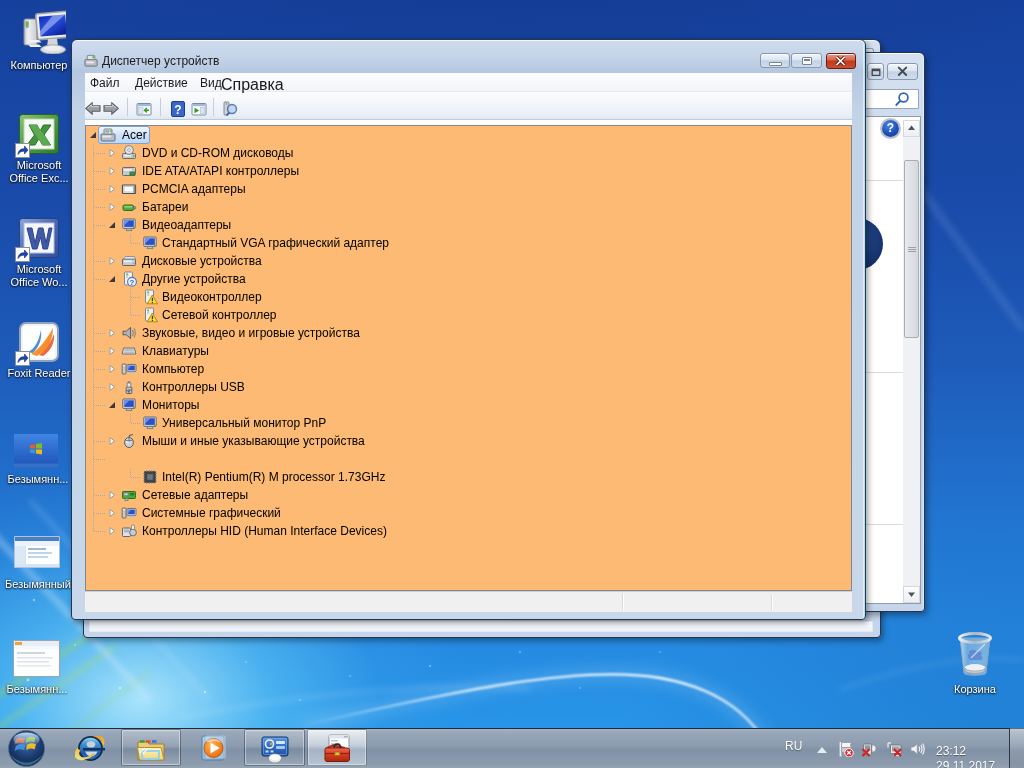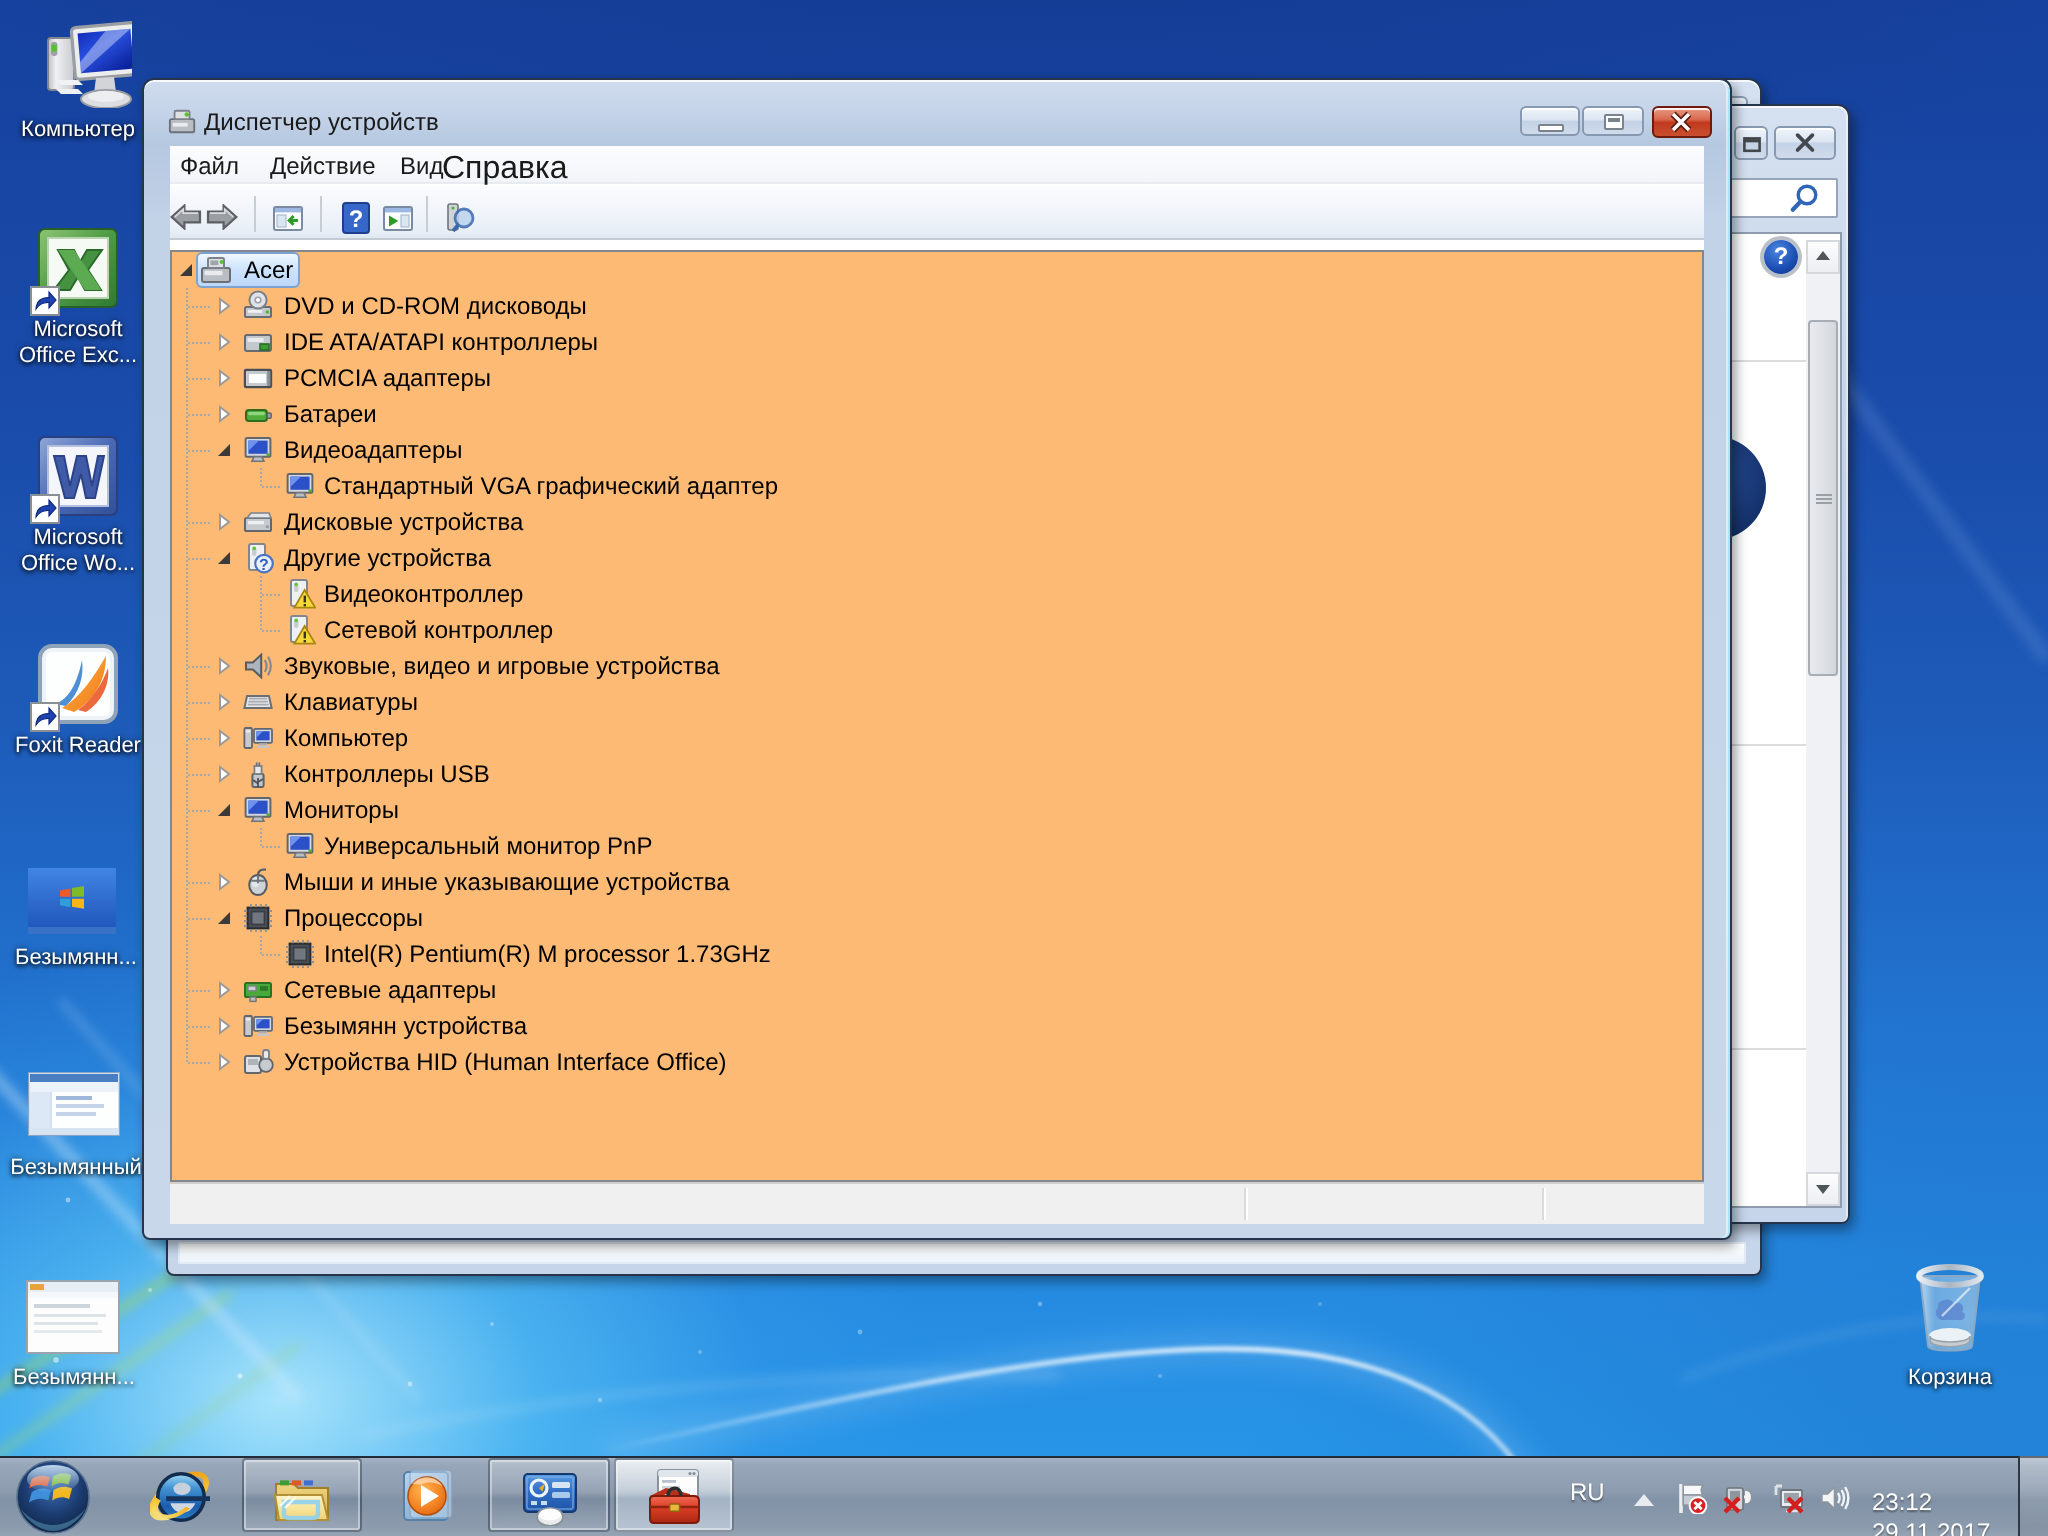--- a/index.html
+++ b/index.html
@@ -567,31 +567,20 @@
                 <path d="M3,1.5 L3,8.5 L7.5,5 Z" fill="#fff" stroke="#9a9a9a" stroke-width="1"></path>
               </svg>
               <svg class="ticon" style="left:35px;top:1px" viewBox="0 0 16 16">
                 <ellipse cx="8" cy="9.5" rx="4.4" ry="5" fill="#cdd2d7" stroke="#565b61" stroke-width="1"></ellipse>
 <ellipse cx="6.8" cy="8" rx="2" ry="2.6" fill="#e8ebee" opacity="0.8"></ellipse>
 <path d="M8,4.5 L8,8.6 M4.6,7.4 L11.4,7.4" stroke="#70767c" stroke-width="1"></path>
 <path d="M8,4.5 Q8,1.4 12,1.8" fill="none" stroke="#565b61" stroke-width="1.1"></path>
               </svg>
               <div class="txt" style="left:56px">Мыши и иные указывающие устройства</div>
             </div>
-<div class="trow" style="left:0;top:324px;width:100%">
-              <svg class="texp" style="left:21px;top:4px" viewBox="0 0 10 10">
-                <path d="M2,8 L8,8 L8,2 Z" fill="#3a3a3a"></path>
-              </svg>
-              <svg class="ticon" style="left:35px;top:1px" viewBox="0 0 16 16">
-                <rect x="2.8" y="2.8" width="10.4" height="10.4" fill="#4a4f56" stroke="#282c31" stroke-width="1"></rect>
-<rect x="4.8" y="4.8" width="6.4" height="6.4" fill="#71777e" stroke="#383d43" stroke-width="0.8"></rect>
-<path d="M4.5,1 L4.5,2.6 M7,1 L7,2.6 M9.5,1 L9.5,2.6 M12,1 L12,2.6 M4.5,13.5 L4.5,15 M7,13.5 L7,15 M9.5,13.5 L9.5,15 M12,13.5 L12,15 M1,4.5 L2.6,4.5 M1,7 L2.6,7 M1,9.5 L2.6,9.5 M1,12 L2.6,12 M13.5,4.5 L15,4.5 M13.5,7 L15,7 M13.5,9.5 L15,9.5 M13.5,12 L15,12" stroke="#8b9198" stroke-width="0.9"></path>
-              </svg>
-              <div class="txt" style="left:56px">Процессоры</div>
-            </div>
 <div class="trow" style="left:0;top:342px;width:100%">
               <svg class="ticon" style="left:56px;top:1px" viewBox="0 0 16 16">
                 <rect x="2.8" y="2.8" width="10.4" height="10.4" fill="#4a4f56" stroke="#282c31" stroke-width="1"></rect>
 <rect x="4.8" y="4.8" width="6.4" height="6.4" fill="#71777e" stroke="#383d43" stroke-width="0.8"></rect>
 <path d="M4.5,1 L4.5,2.6 M7,1 L7,2.6 M9.5,1 L9.5,2.6 M12,1 L12,2.6 M4.5,13.5 L4.5,15 M7,13.5 L7,15 M9.5,13.5 L9.5,15 M12,13.5 L12,15 M1,4.5 L2.6,4.5 M1,7 L2.6,7 M1,9.5 L2.6,9.5 M1,12 L2.6,12 M13.5,4.5 L15,4.5 M13.5,7 L15,7 M13.5,9.5 L15,9.5 M13.5,12 L15,12" stroke="#8b9198" stroke-width="0.9"></path>
               </svg>
               <div class="txt" style="left:76px">Intel(R) Pentium(R) M processor 1.73GHz</div>
             </div>
 <div class="trow" style="left:0;top:360px;width:100%">
               <svg class="texp" style="left:21px;top:4px" viewBox="0 0 10 10">
@@ -611,33 +600,33 @@
               </svg>
               <svg class="ticon" style="left:35px;top:1px" viewBox="0 0 16 16">
                 <rect x="1.2" y="3" width="3.8" height="10" rx="0.6" fill="#c7cbd0" stroke="#62676d" stroke-width="0.9"></rect>
 <rect x="1.9" y="4.2" width="2.3" height="1" fill="#eef0f2"></rect>
 <rect x="6" y="3.4" width="9" height="7" rx="0.7" fill="#d5d9dd" stroke="#62676d" stroke-width="0.9"></rect>
 <rect x="7.2" y="4.6" width="6.6" height="4.6" fill="#2b50c8"></rect>
 <path d="M7.2,4.6 L10.6,4.6 L7.2,7.8 Z" fill="#6e92ee"></path>
 <rect x="8.5" y="10.6" width="4" height="1" fill="#aaafb5"></rect>
                 <rect x="7.5" y="11.8" width="6" height="1.2" fill="#c2c6cb"></rect>
               </svg>
-              <div class="txt" style="left:56px">Безымянн устройства</div>
+              <div class="txt" style="left:56px">Системные графический</div>
             </div>
 <div class="trow" style="left:0;top:396px;width:100%">
               <svg class="texp" style="left:21px;top:4px" viewBox="0 0 10 10">
                 <path d="M3,1.5 L3,8.5 L7.5,5 Z" fill="#fff" stroke="#9a9a9a" stroke-width="1"></path>
               </svg>
               <svg class="ticon" style="left:35px;top:1px" viewBox="0 0 16 16">
                 <rect x="1.5" y="5" width="8" height="8.5" rx="1" fill="#dde0e4" stroke="#62676d" stroke-width="1"></rect>
 <rect x="3" y="6.5" width="5" height="3" fill="#aeb4ba"></rect>
 <circle cx="12" cy="9.5" r="3.4" fill="#c7cbd0" stroke="#5f646a" stroke-width="0.9"></circle>
 <rect x="10.5" y="2" width="3" height="4.5" rx="1.2" fill="#e8eaed" stroke="#7c8187" stroke-width="0.9"></rect>
               </svg>
-              <div class="txt" style="left:56px">Устройства HID (Human Interface Office)</div>
+              <div class="txt" style="left:56px">Контроллеры HID (Human Interface Devices)</div>
             </div>
           </div>
         </div>
         <div style="position:absolute;left:0;bottom:0;right:0;height:21px;background:#f0f0f0;border-top:1px solid #d0d0d0">
 <div style="position:absolute;left:537px;top:2px;bottom:2px;width:2px;border-left:1px solid #dadada;border-right:1px solid #fff"></div>
 <div style="position:absolute;left:686px;top:2px;bottom:2px;width:2px;border-left:1px solid #dadada;border-right:1px solid #fff"></div>
         </div>
       </div>
     </div>
 <div style="position:absolute;left:0;top:728px;width:1024px;height:40px;background:linear-gradient(to bottom, #a9b7c7 0%, #97a6b8 12%, #8c9bae 45%, #8292a6 55%, #8c9bad 90%, #95a4b5 100%)">

